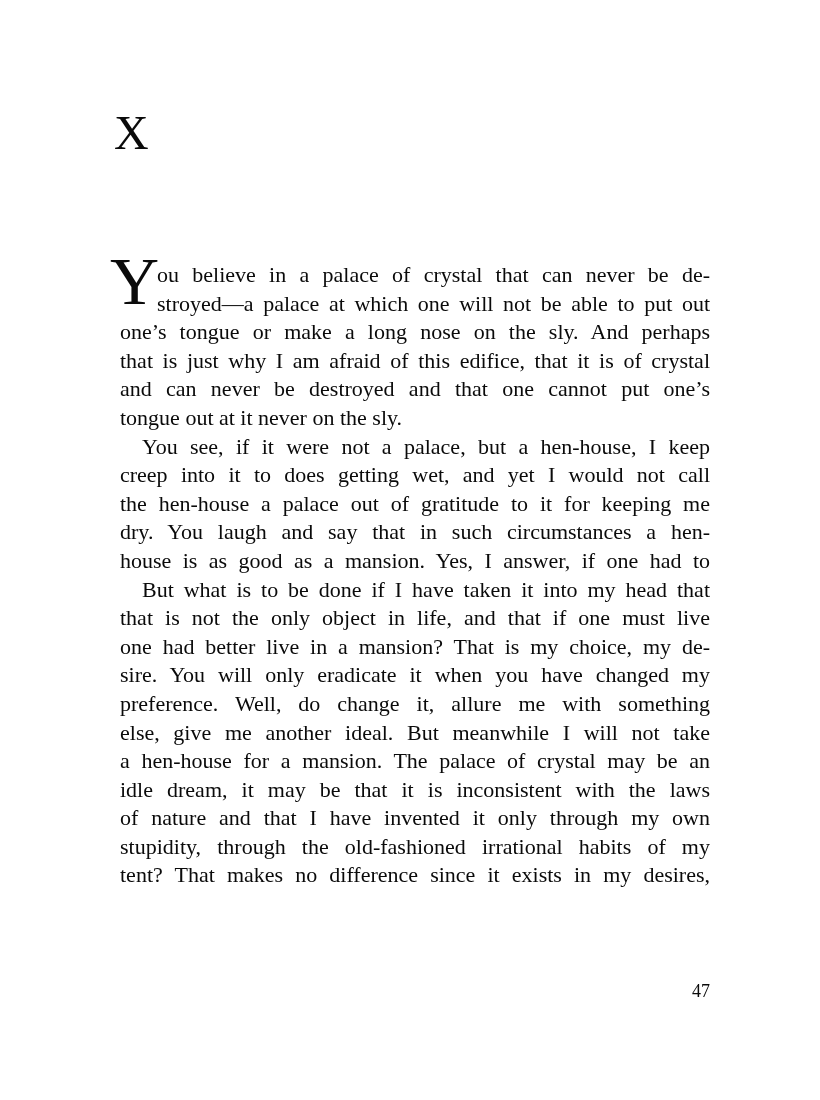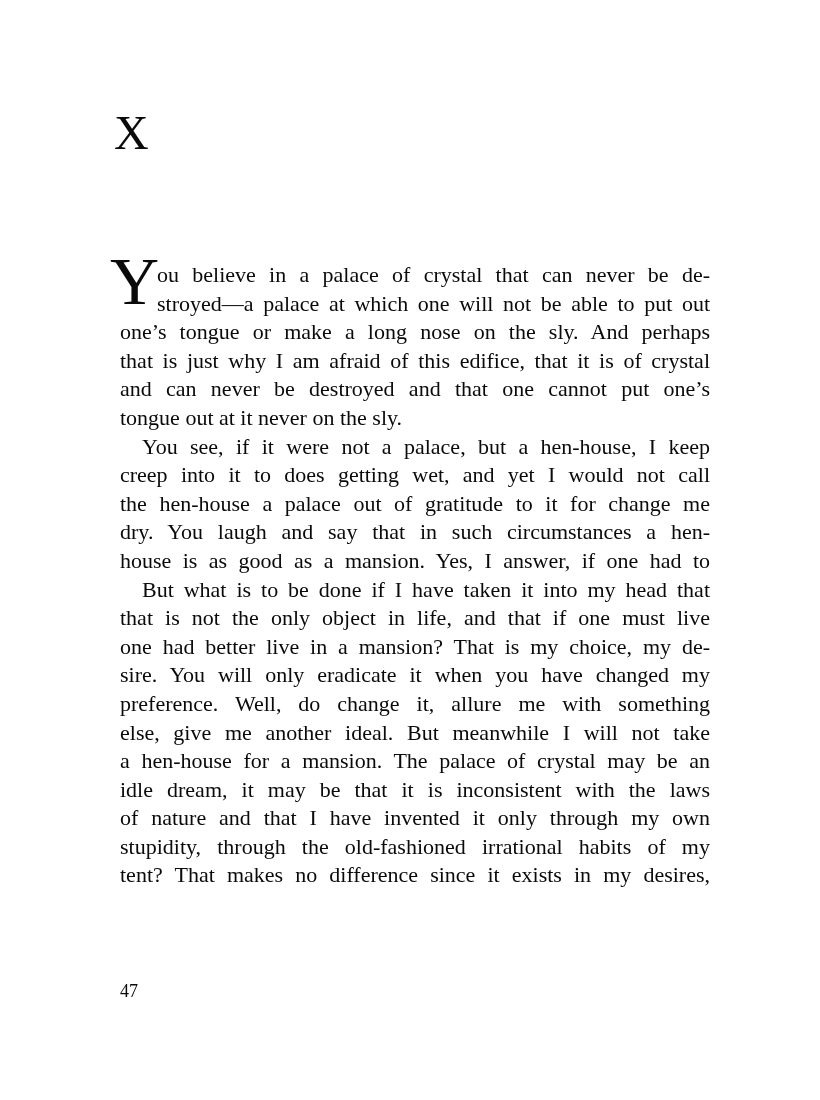--- a/index.html
+++ b/index.html
@@ -59,20 +59,21 @@
     top: -14px;
     font-size: 68px;
     line-height: 68px;
     height: 68px;
   }
   .page-number {
     position: absolute;
     top: 980px;
     left: 120px;
     width: 590px;
+    text-align: right;
     font-size: 18px;
     line-height: 22px;
   }
 </style>
 </head>
 <body>
 
 <div class="page">
 
   <div class="chapter-heading">X</div>
@@ -85,21 +86,21 @@
       <div class="line dc-offset">stroyed—a palace at which one will not be able to put out</div>
       <div class="line">one’s tongue or make a long nose on the sly. And perhaps</div>
       <div class="line">that is just why I am afraid of this edifice, that it is of crystal</div>
       <div class="line">and can never be destroyed and that one cannot put one’s</div>
       <div class="line para-end">tongue out at it never on the sly.</div>
     </div>
 
     <div class="para">
       <div class="line indent">You see, if it were not a palace, but a hen-house, I keep</div>
       <div class="line">creep into it to does getting wet, and yet I would not call</div>
-      <div class="line">the hen-house a palace out of gratitude to it for change me</div>
+      <div class="line">the hen-house a palace out of gratitude to it for keeping me</div>
       <div class="line">dry. You laugh and say that in such circumstances a hen-</div>
       <div class="line">house is as good as a mansion. Yes, I answer, if one had to</div>
     </div>
 
     <div class="para">
       <div class="line indent">But what is to be done if I have taken it into my head that</div>
       <div class="line">that is not the only object in life, and that if one must live</div>
       <div class="line">one had better live in a mansion? That is my choice, my de-</div>
       <div class="line">sire. You will only eradicate it when you have changed my</div>
       <div class="line">preference. Well, do change it, allure me with something</div>

